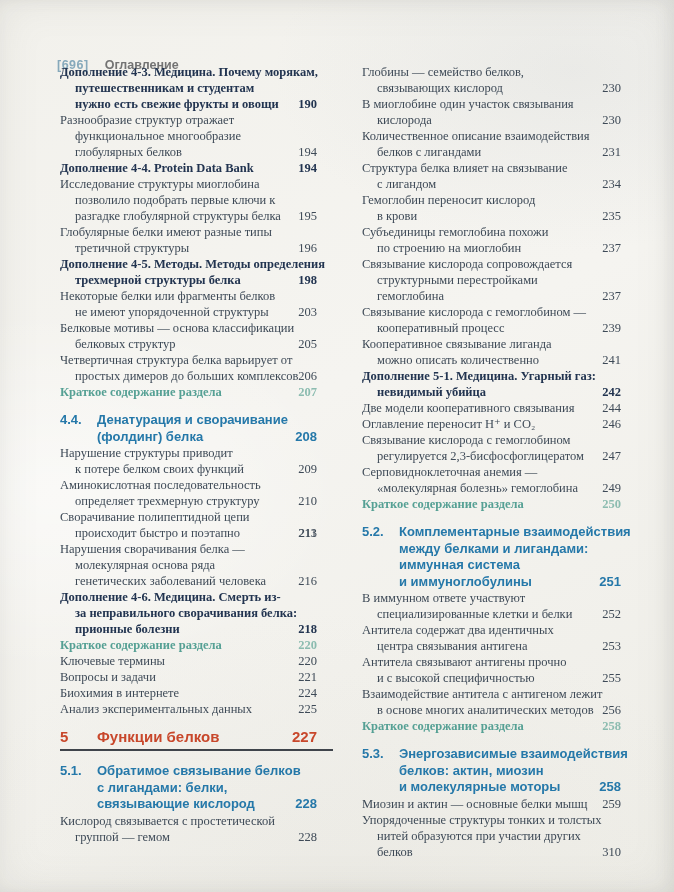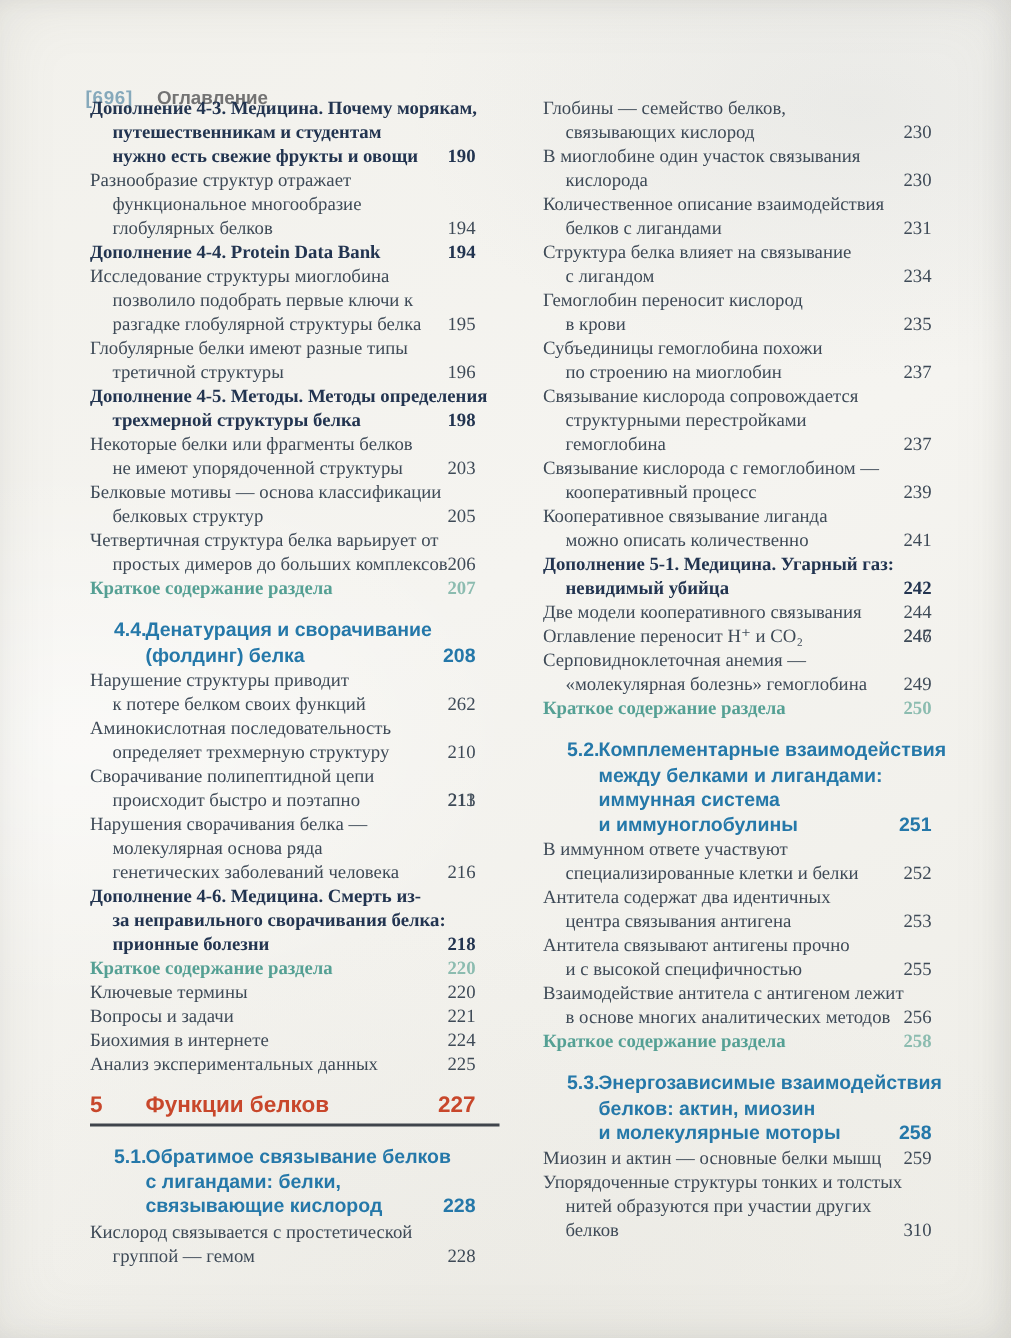--- a/index.html
+++ b/index.html
@@ -30,21 +30,21 @@
     padding-left:15px;text-indent:-15px;white-space:nowrap;
   }
   .entry .pg{position:absolute;right:16px;bottom:0;text-indent:0;}
   .entry.bold{font-weight:bold;color:#223450;}
   .entry.summary{font-weight:bold;color:#55a094;}
   .entry.summary .pg{color:#8cbcb0;}
   .entry.section{
     font-family:"Liberation Sans","DejaVu Sans",sans-serif;font-weight:bold;color:#2578a9;
     font-size:13px;line-height:16.5px;padding-left:37px;text-indent:0;margin-top:12px;
   }
-  .entry.section .num{position:absolute;left:16px;top:0;}
+  .entry.section .num{position:absolute;left:0;top:0;}
   .entry.chapter{
     font-family:"Liberation Sans","DejaVu Sans",sans-serif;font-weight:bold;color:#c8472b;
     font-size:15px;line-height:19px;padding-left:37px;text-indent:0;
     margin:10px 0 8px;border-bottom:2px solid #3f444b;padding-bottom:3px;
   }
   .entry.chapter .num{position:absolute;left:0;top:0;}
   .entry.chapter .pg{bottom:3px;}
 </style>
 </head>
 <body>
@@ -59,21 +59,21 @@
     <div class="entry normal"><span class="txt">Разнообразие структур отражает<br>функциональное многообразие<br>глобулярных белков</span><span class="pg">194</span></div>
     <div class="entry bold"><span class="txt">Дополнение 4-4. Protein Data Bank</span><span class="pg">194</span></div>
     <div class="entry normal"><span class="txt">Исследование структуры миоглобина<br>позволило подобрать первые ключи к<br>разгадке глобулярной структуры белка</span><span class="pg">195</span></div>
     <div class="entry normal"><span class="txt">Глобулярные белки имеют разные типы<br>третичной структуры</span><span class="pg">196</span></div>
     <div class="entry bold"><span class="txt">Дополнение 4-5. Методы. Методы определения<br>трехмерной структуры белка</span><span class="pg">198</span></div>
     <div class="entry normal"><span class="txt">Некоторые белки или фрагменты белков<br>не имеют упорядоченной структуры</span><span class="pg">203</span></div>
     <div class="entry normal"><span class="txt">Белковые мотивы — основа классификации<br>белковых структур</span><span class="pg">205</span></div>
     <div class="entry normal"><span class="txt">Четвертичная структура белка варьирует от<br>простых димеров до больших комплексов</span><span class="pg">206</span></div>
     <div class="entry summary"><span class="txt">Краткое содержание раздела</span><span class="pg">207</span></div>
     <div class="entry section"><span class="num">4.4.</span><span class="txt">Денатурация и сворачивание<br>(фолдинг) белка</span><span class="pg">208</span></div>
-    <div class="entry normal"><span class="txt">Нарушение структуры приводит<br>к потере белком своих функций</span><span class="pg">262</span></div>
+    <div class="entry normal"><span class="txt">Нарушение структуры приводит<br>к потере белком своих функций</span><span class="pg">209</span></div>
     <div class="entry normal"><span class="txt">Аминокислотная последовательность<br>определяет трехмерную структуру</span><span class="pg">210</span></div>
     <div class="entry normal"><span class="txt">Сворачивание полипептидной цепи<br>происходит быстро и поэтапно</span><span class="pg">211</span></div>
     <div class="entry normal"><span class="pg">213</span></div>
     <div class="entry normal"><span class="txt">Нарушения сворачивания белка —<br>молекулярная основа ряда<br>генетических заболеваний человека</span><span class="pg">216</span></div>
     <div class="entry bold"><span class="txt">Дополнение 4-6. Медицина. Смерть из-<br>за неправильного сворачивания белка:<br>прионные болезни</span><span class="pg">218</span></div>
     <div class="entry summary"><span class="txt">Краткое содержание раздела</span><span class="pg">220</span></div>
     <div class="entry normal"><span class="txt">Ключевые термины</span><span class="pg">220</span></div>
     <div class="entry normal"><span class="txt">Вопросы и задачи</span><span class="pg">221</span></div>
     <div class="entry normal"><span class="txt">Биохимия в интернете</span><span class="pg">224</span></div>
     <div class="entry normal"><span class="txt">Анализ экспериментальных данных</span><span class="pg">225</span></div>
@@ -87,21 +87,21 @@
     <div class="entry normal"><span class="txt">Количественное описание взаимодействия<br>белков с лигандами</span><span class="pg">231</span></div>
     <div class="entry normal"><span class="txt">Структура белка влияет на связывание<br>с лигандом</span><span class="pg">234</span></div>
     <div class="entry normal"><span class="txt">Гемоглобин переносит кислород<br>в крови</span><span class="pg">235</span></div>
     <div class="entry normal"><span class="txt">Субъединицы гемоглобина похожи<br>по строению на миоглобин</span><span class="pg">237</span></div>
     <div class="entry normal"><span class="txt">Связывание кислорода сопровождается<br>структурными перестройками<br>гемоглобина</span><span class="pg">237</span></div>
     <div class="entry normal"><span class="txt">Связывание кислорода с гемоглобином —<br>кооперативный процесс</span><span class="pg">239</span></div>
     <div class="entry normal"><span class="txt">Кооперативное связывание лиганда<br>можно описать количественно</span><span class="pg">241</span></div>
     <div class="entry bold"><span class="txt">Дополнение 5-1. Медицина. Угарный газ:<br>невидимый убийца</span><span class="pg">242</span></div>
     <div class="entry normal"><span class="txt">Две модели кооперативного связывания</span><span class="pg">244</span></div>
     <div class="entry normal"><span class="txt">Оглавление переносит H⁺ и CO₂</span><span class="pg">246</span></div>
-    <div class="entry normal"><span class="pg">247</span></div>
+    <div class="entry normal"><span class="txt">Связывание кислорода с гемоглобином<br>регулируется 2,3-бисфосфоглицератом</span><span class="pg">247</span></div>
     <div class="entry normal"><span class="txt">Серповидноклеточная анемия —<br>«молекулярная болезнь» гемоглобина</span><span class="pg">249</span></div>
     <div class="entry summary"><span class="txt">Краткое содержание раздела</span><span class="pg">250</span></div>
     <div class="entry section"><span class="num">5.2.</span><span class="txt">Комплементарные взаимодействия<br>между белками и лигандами:<br>иммунная система<br>и иммуноглобулины</span><span class="pg">251</span></div>
     <div class="entry normal"><span class="txt">В иммунном ответе участвуют<br>специализированные клетки и белки</span><span class="pg">252</span></div>
     <div class="entry normal"><span class="txt">Антитела содержат два идентичных<br>центра связывания антигена</span><span class="pg">253</span></div>
     <div class="entry normal"><span class="txt">Антитела связывают антигены прочно<br>и с высокой специфичностью</span><span class="pg">255</span></div>
     <div class="entry normal"><span class="txt">Взаимодействие антитела с антигеном лежит<br>в основе многих аналитических методов</span><span class="pg">256</span></div>
     <div class="entry summary"><span class="txt">Краткое содержание раздела</span><span class="pg">258</span></div>
     <div class="entry section"><span class="num">5.3.</span><span class="txt">Энергозависимые взаимодействия<br>белков: актин, миозин<br>и молекулярные моторы</span><span class="pg">258</span></div>
     <div class="entry normal"><span class="txt">Миозин и актин — основные белки мышц</span><span class="pg">259</span></div>

